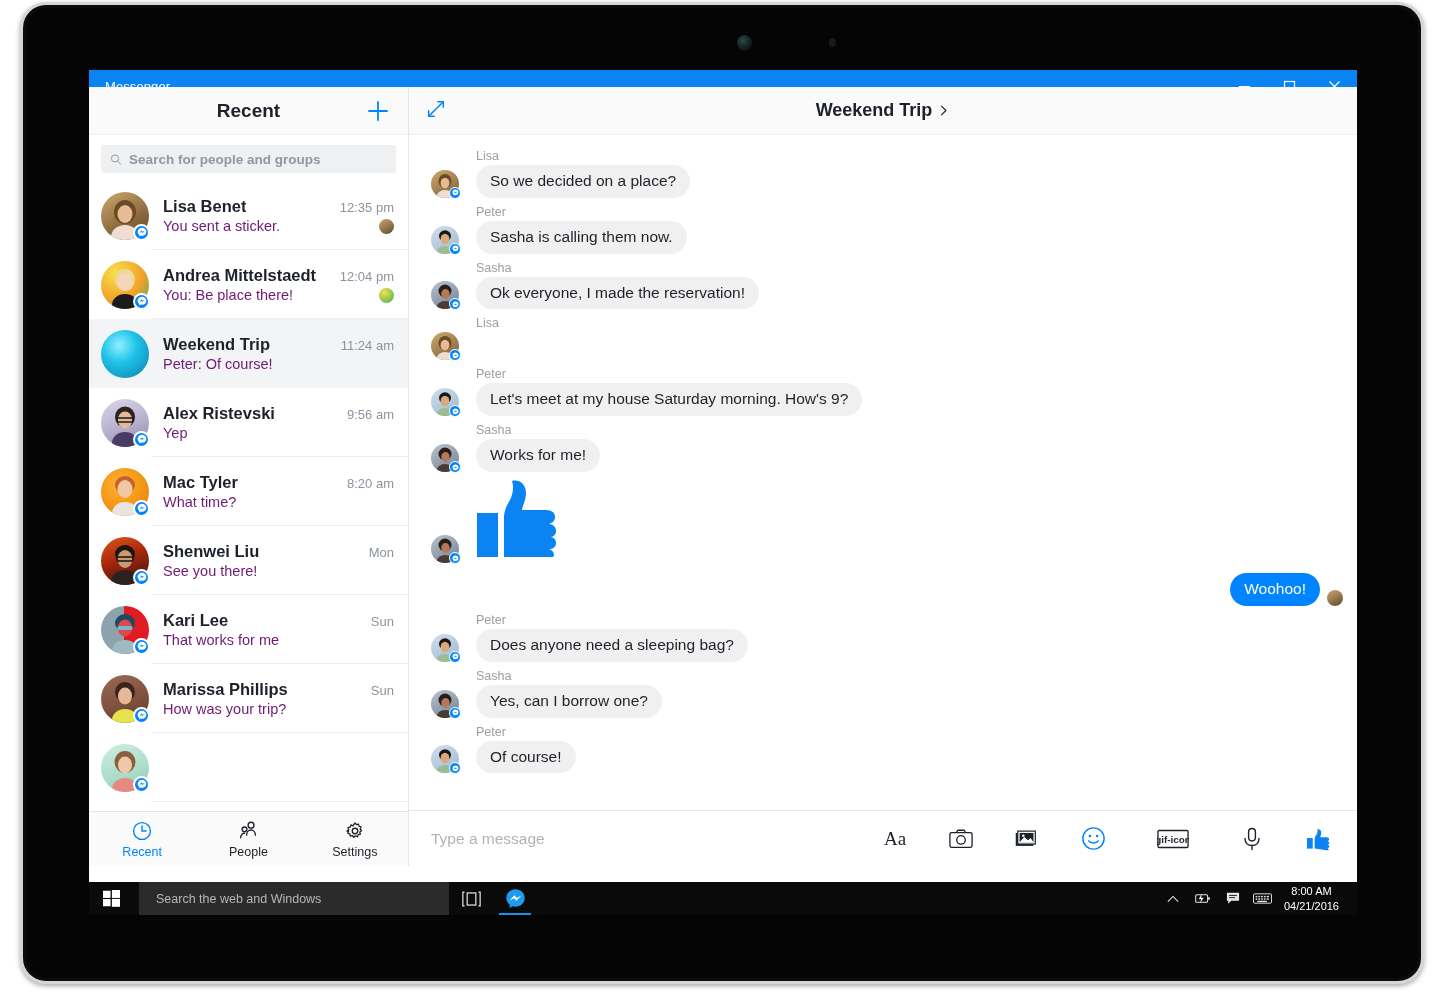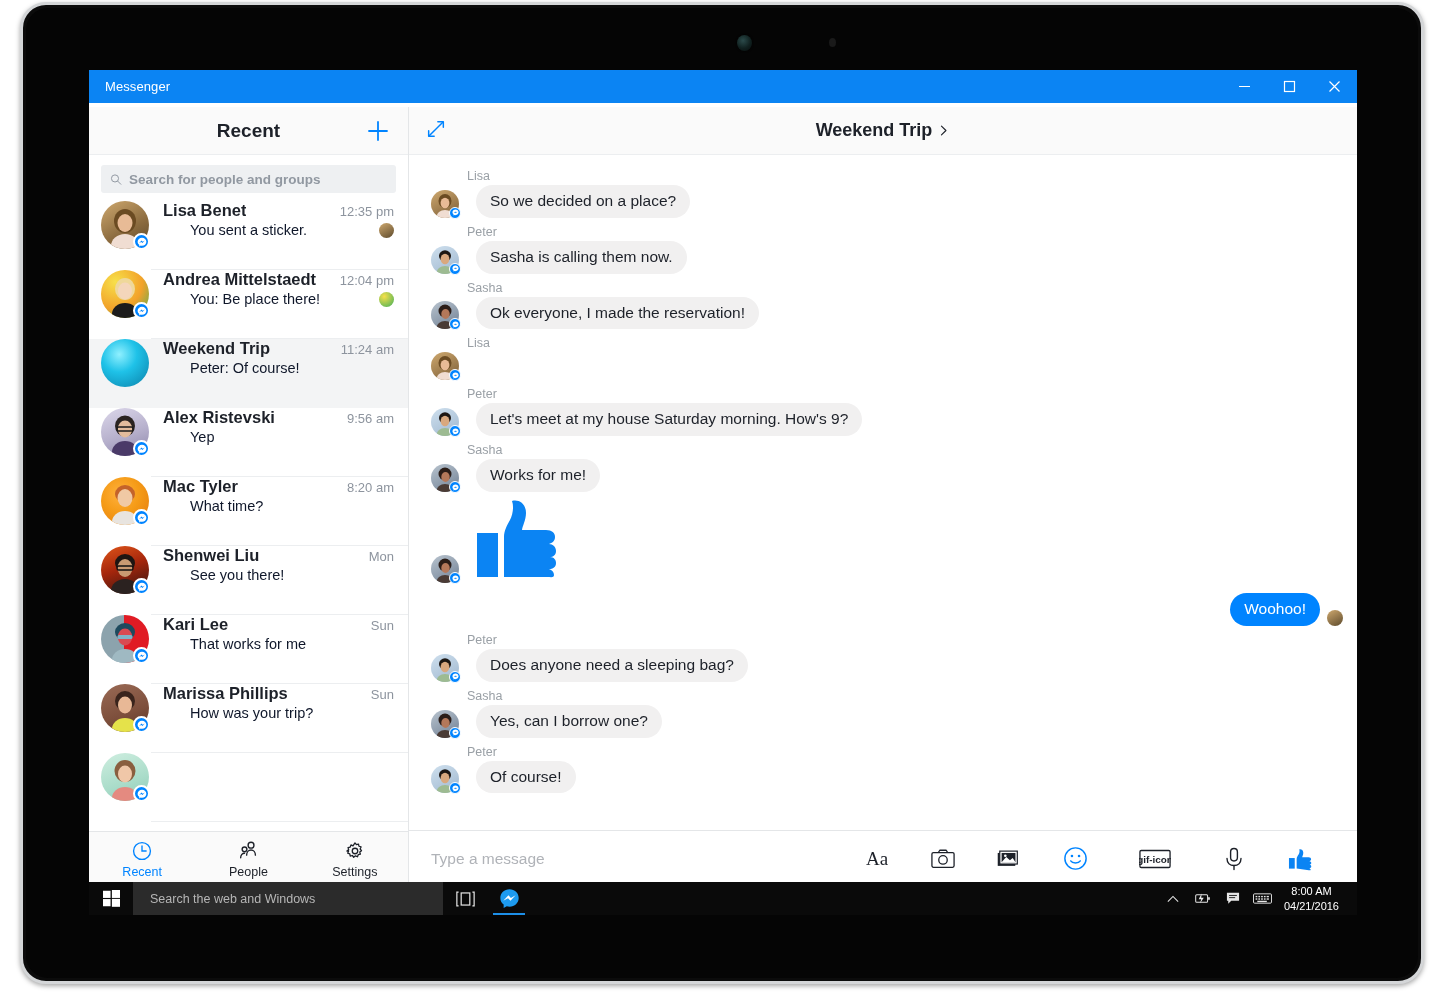--- a/index.html
+++ b/index.html
@@ -59,21 +59,21 @@
   #win-controls { margin-left: auto; display: flex; height: 100%; }
   .win-btn {
     width: 45px; height: 100%;
     display: flex; align-items: center; justify-content: center;
     color: #fff;
   }
   .win-btn svg { display: block; }
 
   
   #app-body {
-    position: absolute; top: 37px; left: 0;
+    position: absolute; top: 17px; left: 0;
     width: 1268px; height: 779px;
     display: flex;
     background: #fff;
   }
 
   
   #left-pane {
     width: 320px; height: 100%;
     border-right: 1px solid #e4e6e8;
     display: flex; flex-direction: column;
@@ -103,21 +103,21 @@
     border: 0; outline: 0; background: transparent;
     font-family: "Liberation Sans", sans-serif;
     font-size: 13.5px; color: #8d949e; margin-left: 7px; width: 100%; font-weight: bold;
   }
   #search-input::placeholder { color: #9198a1; }
 
   #convo-list {
     flex: 1; overflow: hidden;
   }
   .convo {
-    height: 69px; display: flex; align-items: flex-start;
+    height: 69px; display: flex; align-items: center;
     padding: 0 14px 0 12px; position: relative;
   }
   .convo::after {
     content: ""; position: absolute; left: 62px; right: 0; bottom: 0;
     height: 1px; background: #eceef0;
   }
   .convo.active { background: #f3f4f5; }
   .convo.active::after { display: none; }
   .avatar-wrap { position: relative; width: 48px; height: 48px; flex: 0 0 48px; }
   .avatar {
@@ -133,22 +133,22 @@
   .badge-fb svg { width: 10px; height: 10px; display:block; }
   .convo-text { flex: 1; margin-left: 14px; min-width: 0; }
   .convo-row1 { display: flex; align-items: baseline; }
   .convo-name {
     font-size: 16.5px; color: #1d2129; font-weight: 600;
     white-space: nowrap; overflow: hidden; text-overflow: ellipsis;
   }
   .convo-time { margin-left: auto; font-size: 13px; color: #8d949e; padding-left: 8px; white-space: nowrap; }
   .convo-row2 { display: flex; align-items: center; margin-top: 2px; }
   .convo-snippet {
-    font-size: 14.5px; color: #0f172a;
-    white-space: nowrap; overflow: hidden; text-overflow: ellipsis; margin-left: 27px;
+    font-size: 14.5px; color: #701a75;
+    white-space: nowrap; overflow: hidden; text-overflow: ellipsis;
   }
   .seen-avatar {
     margin-left: auto; width: 15px; height: 15px; border-radius: 50%;
     flex: 0 0 15px; overflow: hidden;
   }
 
   #left-nav {
     height: 55px; border-top: 1px solid #e4e6e8;
     background: #fafafa;
     display: flex; align-items: center;
@@ -174,21 +174,21 @@
   #chat-title-wrap {
     width: 100%; display: flex; align-items: center; justify-content: center; gap: 5px;
   }
   #chat-title { font-size: 18px; font-weight: bold; color: #1d2129; }
 
   #messages {
     flex: 1; position: relative; overflow: hidden;
     padding: 14px 0 0 0;
   }
   .msg { padding: 0 0 0 22px; position: relative; margin-bottom: 7px; }
-  .msg-sender { font-size: 12.5px; color: #9aa0a6; margin-left: 36px; margin-bottom: 2px; }
+  .msg-sender { font-size: 12.5px; color: #9aa0a6; margin-left: 45px; margin-bottom: 2px; }
   .msg-body { display: flex; align-items: flex-end; }
   .msg-av-wrap { position: relative; width: 28px; height: 28px; flex: 0 0 28px; }
   .msg-av { width: 28px; height: 28px; border-radius: 50%; overflow: hidden; position: relative; }
   .badge-fb-sm {
     position: absolute; right: -2px; bottom: -1px;
     width: 12px; height: 12px; border-radius: 50%;
     background: #0084ff; border: 1.5px solid #fff;
     display: flex; align-items: center; justify-content: center;
   }
   .badge-fb-sm svg { width: 7px; height: 7px; display:block; }
@@ -208,35 +208,35 @@
   #composer {
     height: 56px; border-top: 1px solid #e4e6e8;
     display: flex; align-items: center; background: #fff;
   }
   #compose-input {
     flex: 1; border: 0; outline: 0; background: transparent;
     font-family: "Liberation Sans", sans-serif;
     font-size: 15.5px; color: #9aa0a6; padding-left: 22px;
   }
   #compose-input::placeholder { color: #b0b3b8; }
-  #compose-actions { display: flex; align-items: center; gap: 40px; padding-right: 44px; }
+  #compose-actions { display: flex; align-items: center; gap: 40px; padding-right: 26px; }
   .cmp-icon { display: flex; align-items: center; justify-content: center; width: 26px; height: 26px; }
 
   
   #taskbar {
     position: absolute; left: 0; bottom: 0;
     width: 1268px; height: 33px;
     background: #0a0a0a;
     display: flex; align-items: center;
   }
   #start-btn { width: 44px; height: 100%; display: flex; align-items: center; justify-content: center; }
   #tb-search {
     width: 310px; height: 100%; background: #2b2b2b;
     display: flex; align-items: center; padding-left: 17px;
-    font-size: 12.5px; color: #b6b6b6;
+    font-size: 12.5px; color: #b6b6b6; margin-left: 6px;
   }
   #tb-taskview { width: 44px; height: 100%; display: flex; align-items: center; justify-content: center; }
   #tb-messenger {
     width: 44px; height: 100%; display: flex; align-items: center; justify-content: center;
     position: relative;
   }
   #tb-messenger::after {
     content: ""; position: absolute; left: 6px; right: 6px; bottom: 0; height: 2px;
     background: #1d8fe8;
   }

